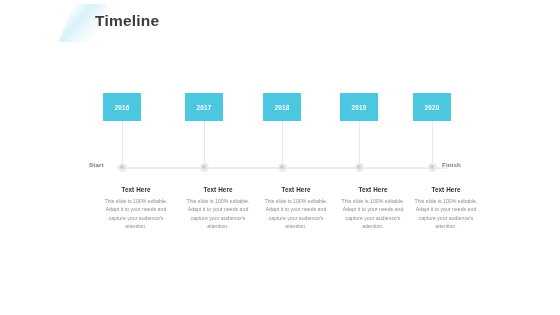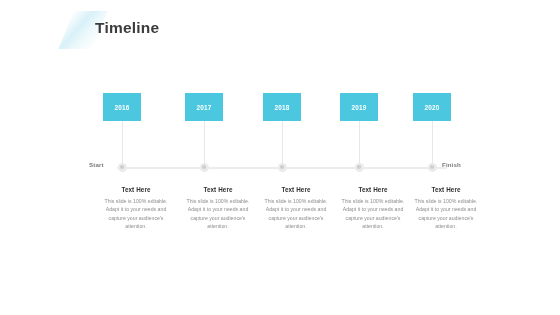--- a/index.html
+++ b/index.html
@@ -23,21 +23,20 @@
     background: #ffffff;
   }
 
   
   #title-area {
     position: absolute;
     left: 66px;
     top: 4px;
     width: 300px;
     height: 40px;
-    margin-top: 7px;
   }
   #title-slash {
     position: absolute;
     left: 0px;
     top: 0px;
     width: 34px;
     height: 38px;
     background: linear-gradient(115deg,
                  rgba(255,255,255,0) 0%,
                  rgba(214,240,248,0.95) 38%,

